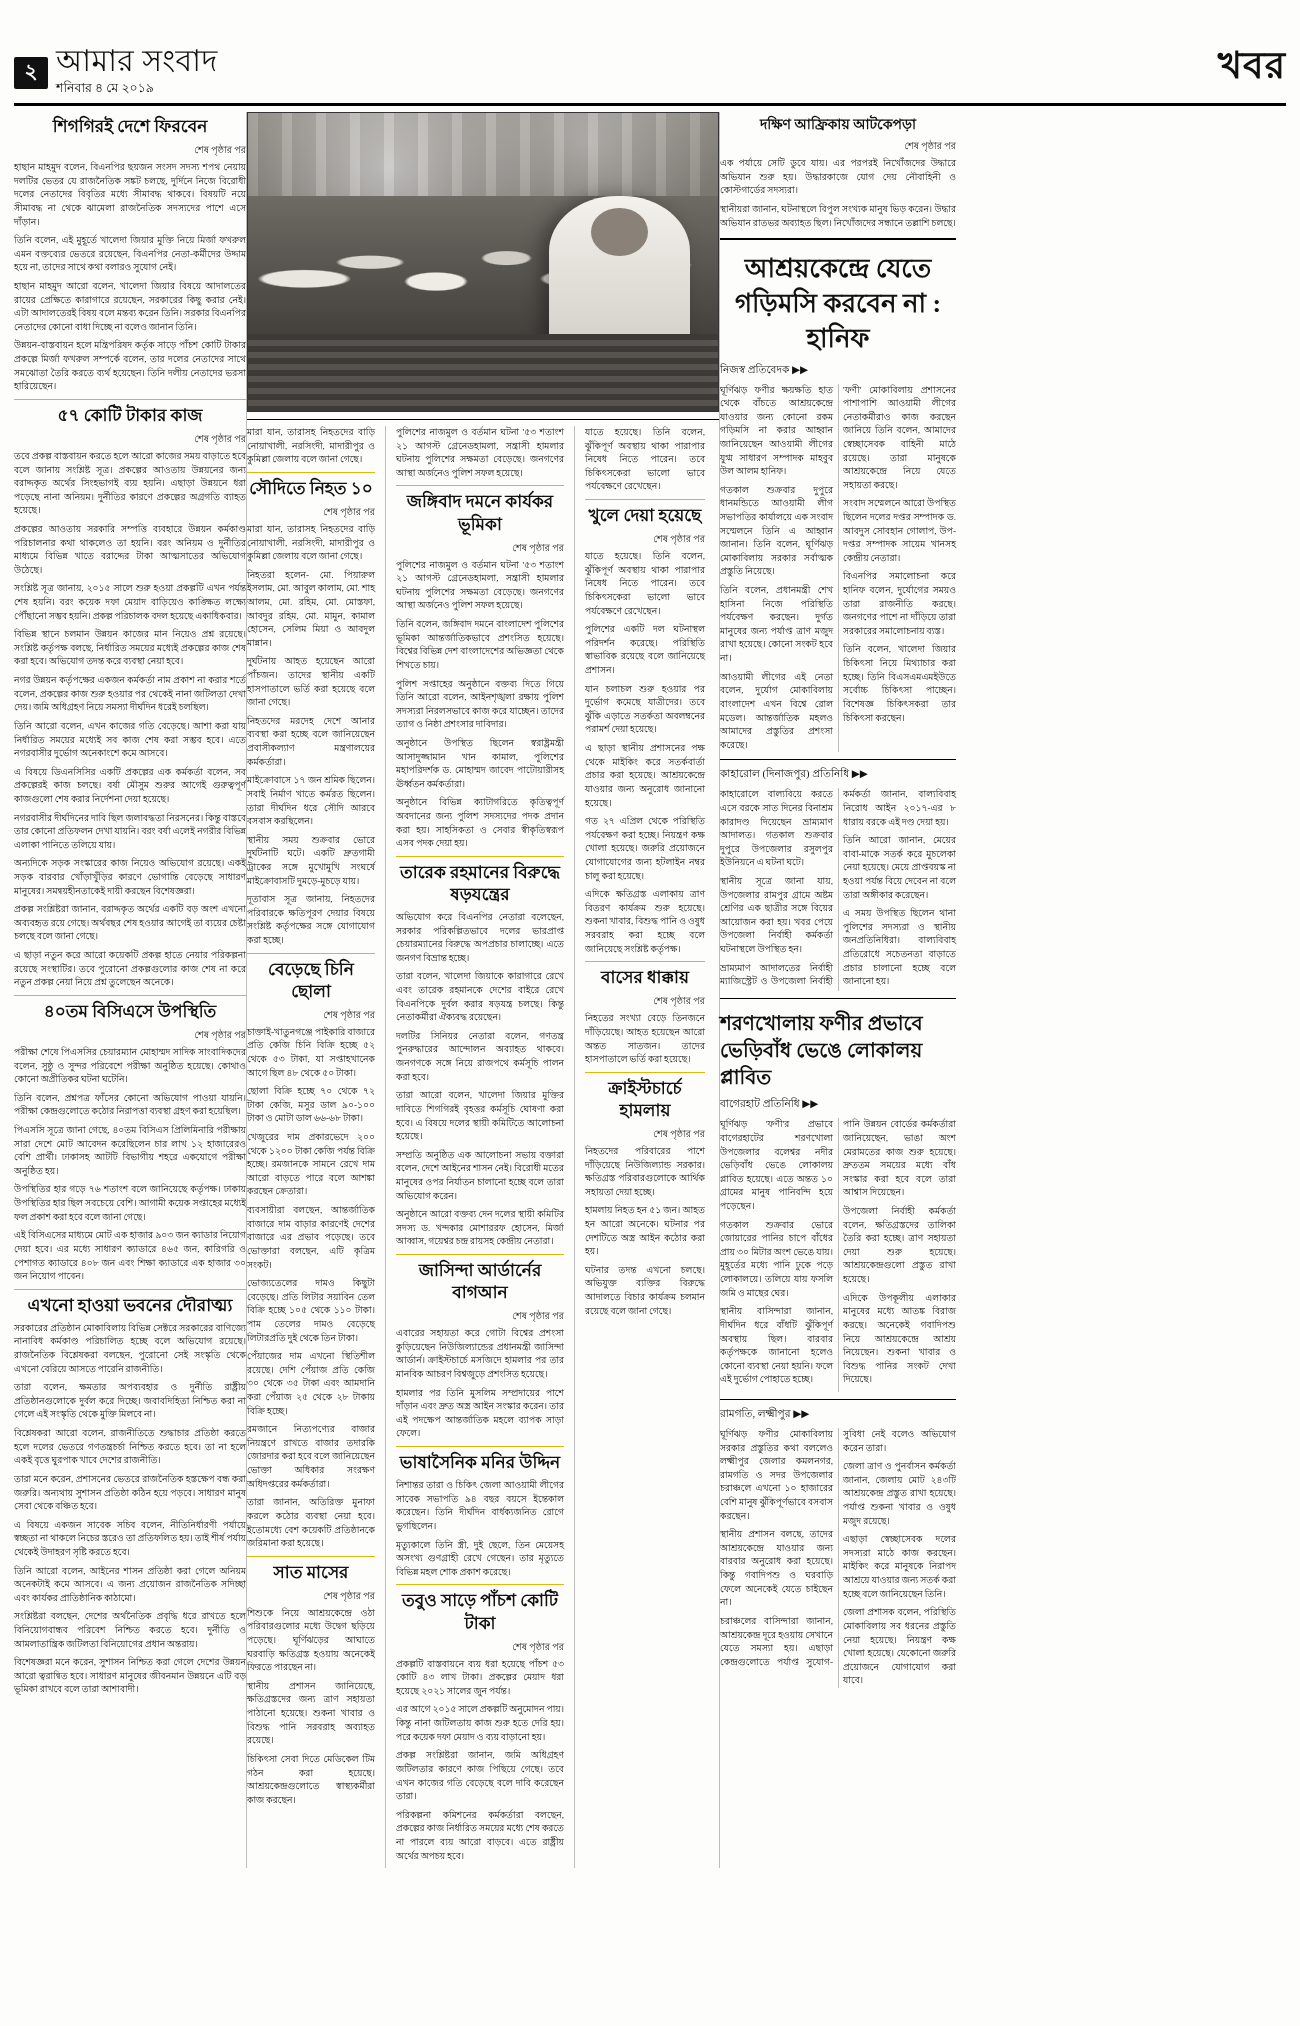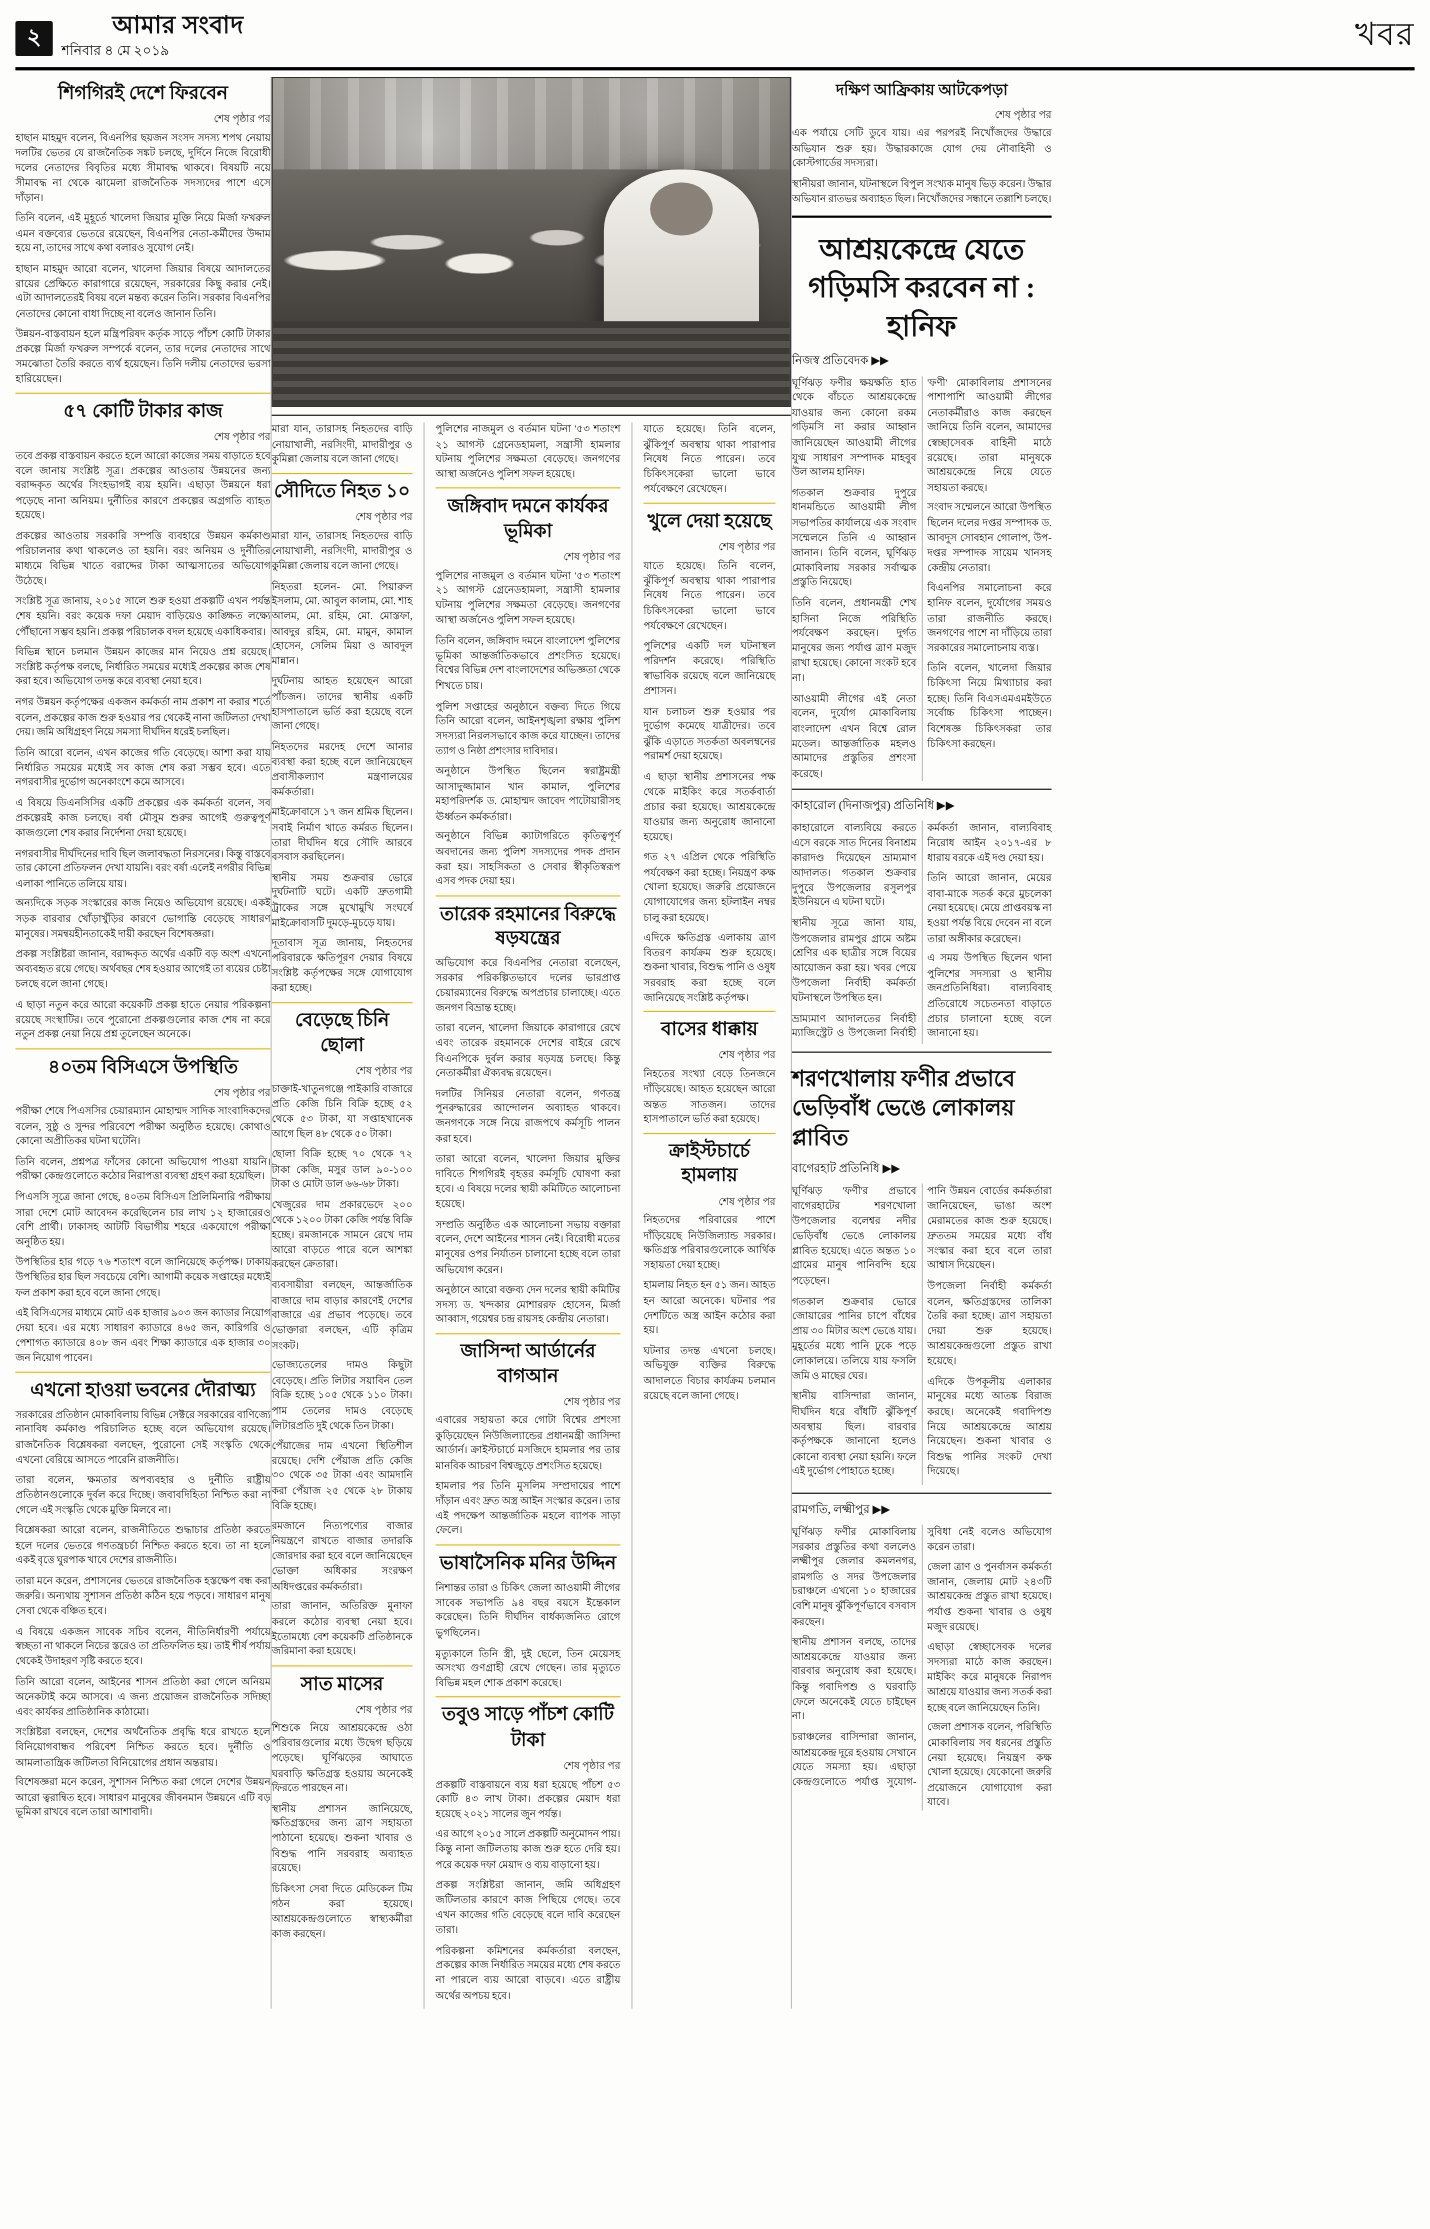--- a/index.html
+++ b/index.html
@@ -17,23 +17,23 @@
   .masthead {
     display:flex; align-items:flex-end; justify-content:space-between;
     border-bottom:3px solid #000; padding-bottom:4px; margin-bottom:6px;
   }
   .mast-left { display:flex; align-items:center; gap:8px; }
   .pagebox {
     width:34px; height:32px; background:#111; color:#fff;
     display:flex; align-items:center; justify-content:center;
     font-size:20px; font-weight:bold; border-radius:2px;
   }
-  .mast-title { font-size:22px; font-weight:bold; letter-spacing:.5px; line-height:1;margin-left:46px; }
+  .mast-title { font-size:30px; font-weight:normal; letter-spacing:.5px; line-height:1; }
   .mast-date { font-size:12.5px; margin-top:3px; }
-  .mast-right { font-size:29px; font-weight:normal; letter-spacing:1px; }
+  .mast-right { font-size:37px; font-weight:bold; letter-spacing:1px;margin-top:28px; }
 
   
   .grid { display:flex; }
   .col { }
   .col-a { width:232px; }
   .col-b { width:128px; }
   .col-c { width:168px; }
   .col-e { width:120px; }
   .col-f { width:236px; }
 

